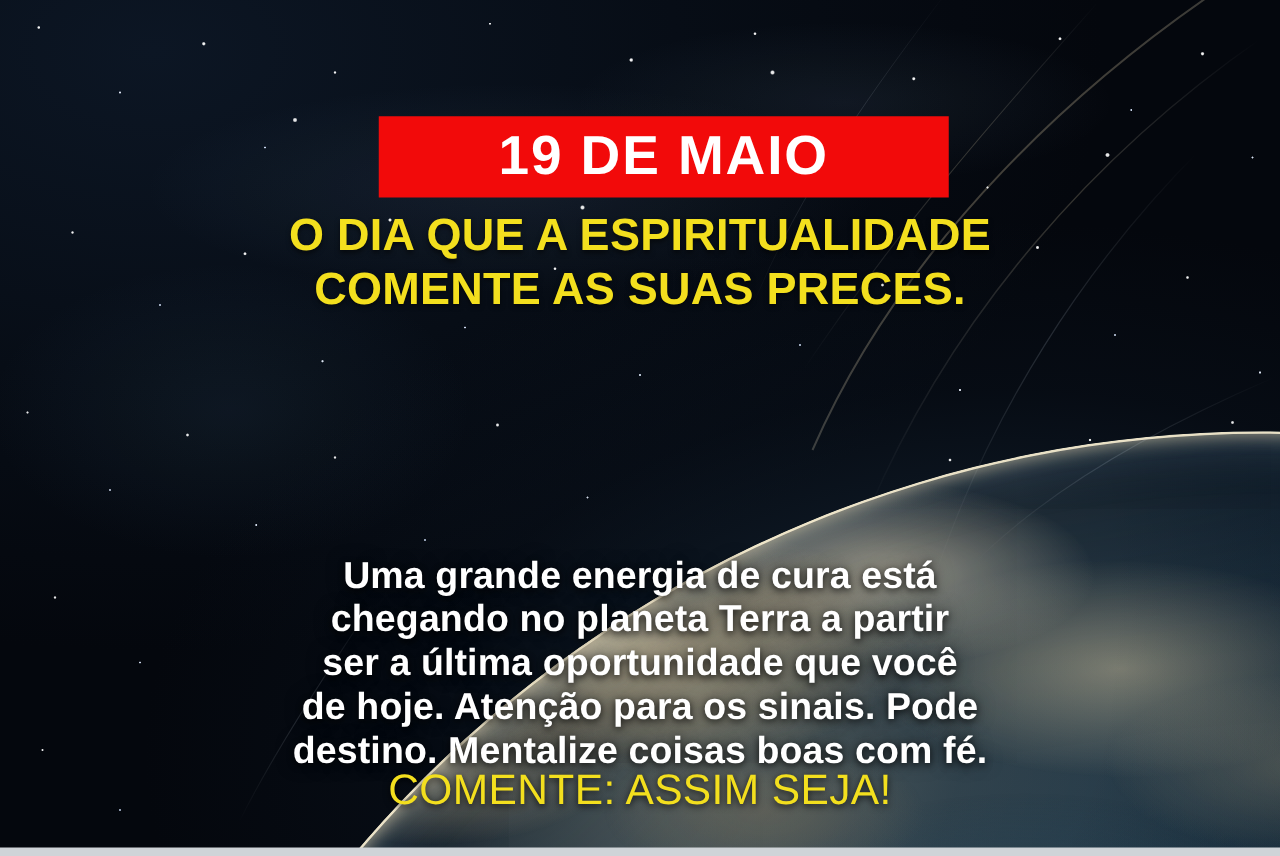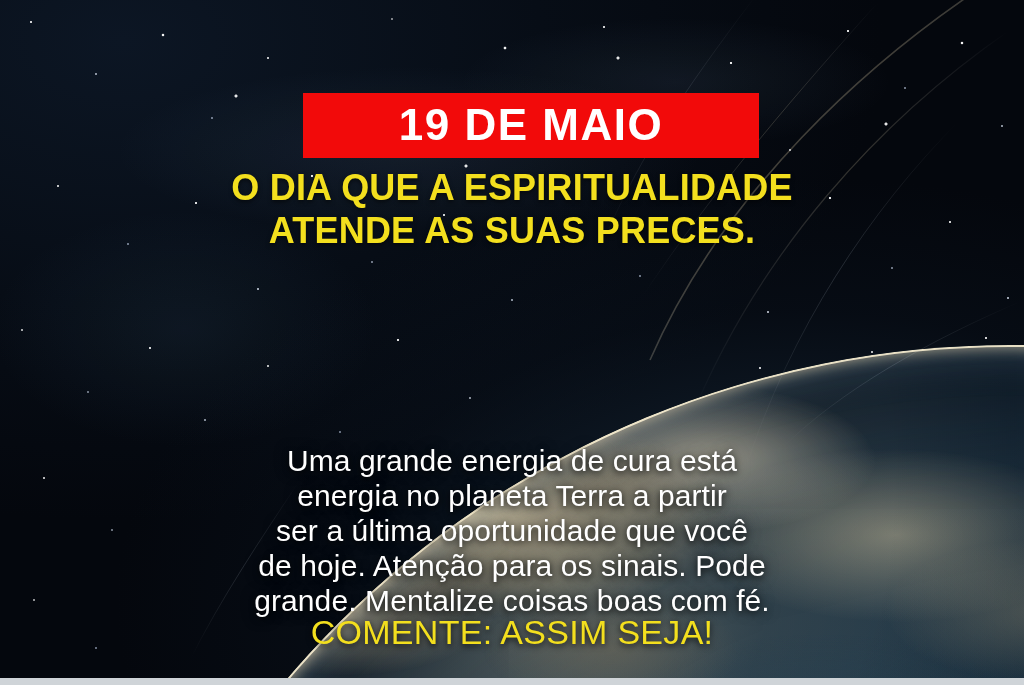--- a/index.html
+++ b/index.html
@@ -261,21 +261,21 @@
   .headline .line { display: block; white-space: nowrap; }
 
   .body-copy {
     position: absolute;
     left: 0;
     right: 0;
     top: 443px;
     text-align: center;
     color: #ffffff;
     font-size: 30px;
-    font-weight: 400;
+    font-weight: 700;
     line-height: 1.17;
     letter-spacing: 0.1px;
     text-shadow: 0 2px 6px rgba(0,0,0,0.75), 0 0 14px rgba(0,0,0,0.5);
   }
   .body-copy .line { display: block; white-space: nowrap; }
 
   .cta {
     position: absolute;
     left: 0;
     right: 0;
@@ -346,29 +346,29 @@
   </svg>
 
   <div class="content">
 
     <div class="date-badge">
       <span class="date-badge-text">19 DE MAIO</span>
     </div>
 
     <div class="headline">
       <span class="line">O DIA QUE A ESPIRITUALIDADE</span>
-      <span class="line">ATENDE AS SUAS PRECES.</span>
+      <span class="line">COMENTE AS SUAS PRECES.</span>
     </div>
 
     <div class="body-copy">
       <span class="line">Uma grande energia de cura está</span>
-      <span class="line">energia no planeta Terra a partir</span>
+      <span class="line">chegando no planeta Terra a partir</span>
       <span class="line">ser a última oportunidade que você</span>
       <span class="line">de hoje. Atenção para os sinais. Pode</span>
-      <span class="line">grande. Mentalize coisas boas com fé.</span>
+      <span class="line">destino. Mentalize coisas boas com fé.</span>
     </div>
 
     <div class="cta">COMENTE: ASSIM SEJA!</div>
 
   </div>
 
   <div class="bottom-edge"></div>
 </div>
 
 </body></html>

